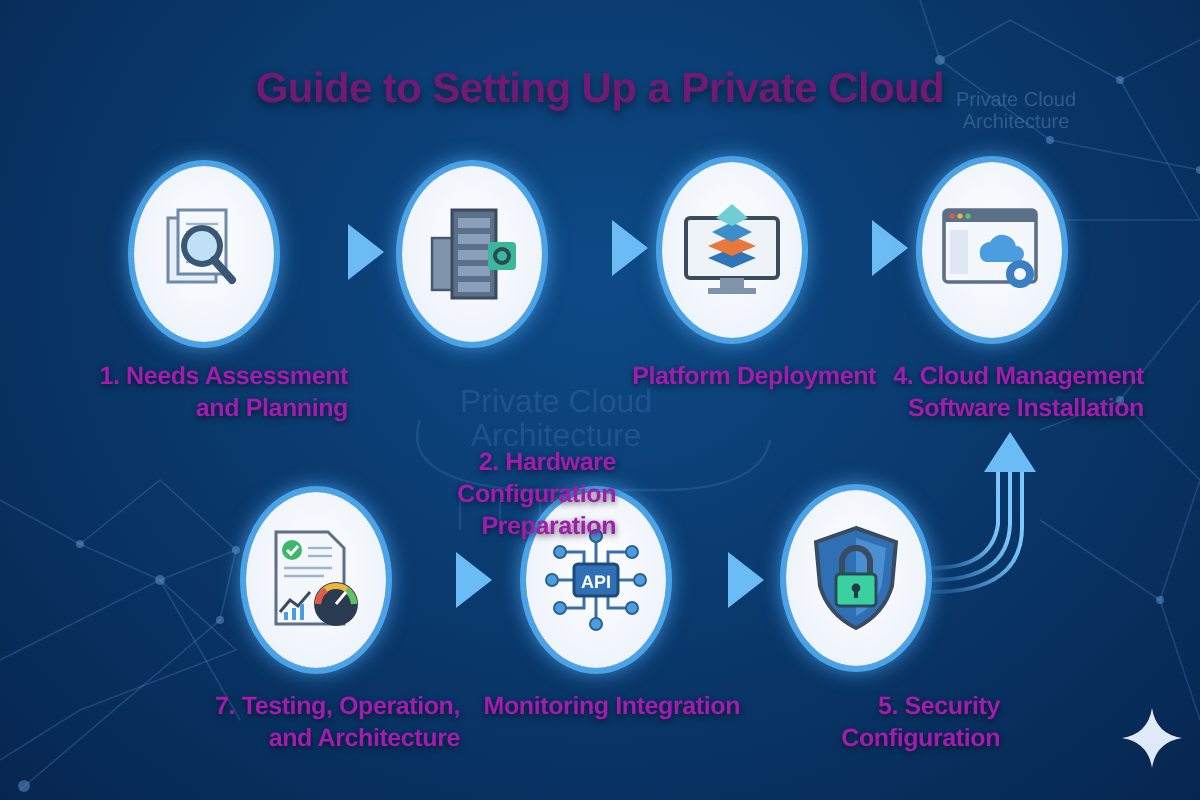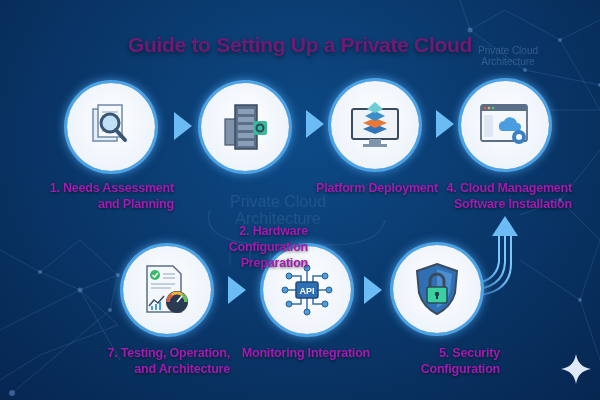--- a/index.html
+++ b/index.html
@@ -13,21 +13,21 @@
     position: absolute; left: 0; width: 600px; top: 33px; text-align: center;
     color: #701a75; font-size: 21px; font-weight: bold; letter-spacing: -0.3px;
     text-shadow: 0 2px 4px rgba(0,0,0,0.5);
   }
   .watermark {
     position: absolute; color: rgba(120,160,210,0.35); font-size: 10px; line-height: 11px;
     text-align: center;
   }
   .watermark.big { font-size: 16px; line-height: 17px; color: rgba(120,160,210,0.18); }
   .node {
-    position: absolute; width: 88px; height: 88px; border-radius: 50%;
+    position: absolute; width: 70px; height: 88px; border-radius: 50%;
     background: radial-gradient(ellipse at 50% 45%, #ffffff 0%, #eef4fb 70%, #cfe0f2 100%);
     box-shadow: 0 0 0 3px #4aa3e6, 0 0 10px 3px rgba(90,180,255,0.65);
     display: flex; align-items: center; justify-content: center;
   }
   .node svg { width: 56px; height: 56px; }
   .label {
     position: absolute; color: #a21caf; font-weight: bold; font-size: 12.5px;
     line-height: 16px; text-align: right; width: 140px;
     text-shadow: 0 1px 3px rgba(0,0,0,0.6); letter-spacing: -0.2px;
   }

